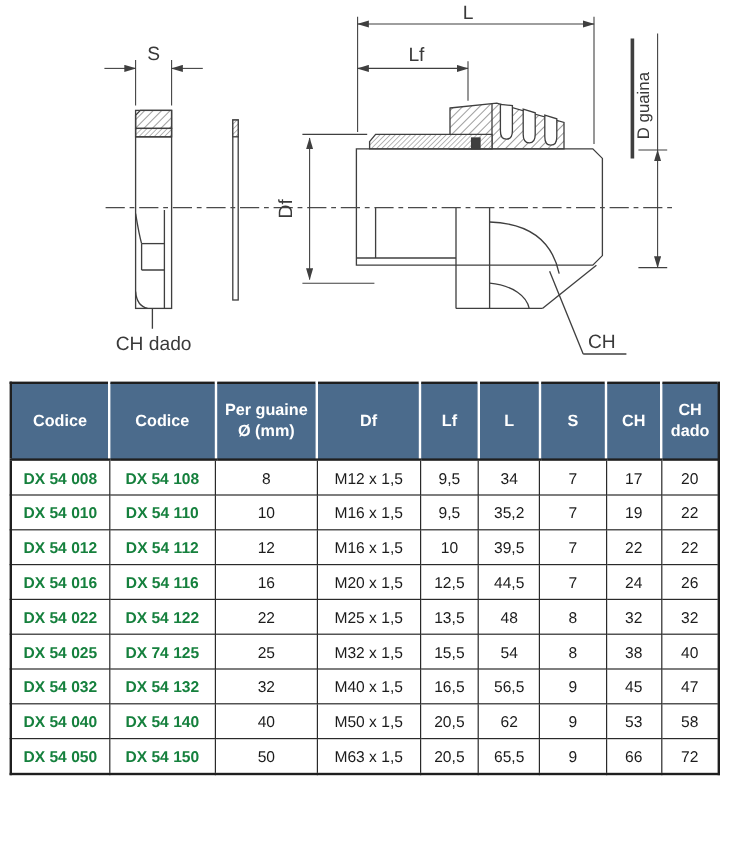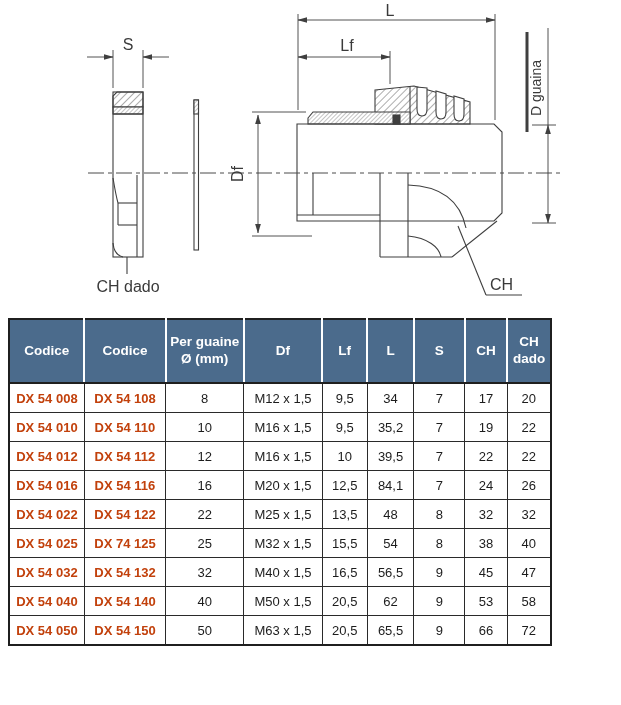--- a/index.html
+++ b/index.html
@@ -6,37 +6,37 @@
   .page{
     position:relative;width:621px;height:705px;background:#fff;overflow:hidden;
     font-family:"Liberation Sans", sans-serif;color:#1c1c1c;
   }
   .drawing{position:absolute;left:0;top:0;width:621px;height:318px;}
   .drawing text{fill:#3a3a3a;font-family:"Liberation Sans",sans-serif;}
   .dimtxt{font-size:16px;}
   .dimtxt-sm{font-size:14px;}
 
   .spec-table{
-    position:absolute;left:8px;top:318px;width:544px;
+    position:absolute;left:8px;top:318px;width:592px;
     border-collapse:collapse;table-layout:fixed;
     border:2px solid #1f1f1f;
   }
   .spec-table th{
     background:#4b6b8c;color:#ffffff;font-weight:bold;font-size:13.5px;
     height:62px;text-align:center;vertical-align:middle;
     border-right:2px solid #ffffff;border-bottom:2px solid #1f1f1f;
     white-space:pre-line;line-height:1.25;padding:0 2px;
   }
   .spec-table th:last-child{border-right:2px solid #1f1f1f;}
   .spec-table td{
     background:#ffffff;border:1px solid #2a2a2a;height:28px;
     text-align:center;vertical-align:middle;font-size:13px;color:#1c1c1c;
     padding:0 2px;
   }
-  .spec-table td.code{font-weight:bold;color:#c2410c;}
+  .spec-table td.code{font-weight:bold;color:#15803d;}
 </style>
 </head>
 <body>
 
 <div class="page">
 
   <svg class="drawing" viewBox="0 0 621 318" xmlns="http://www.w3.org/2000/svg">
     <defs>
       <marker id="arr" viewBox="0 0 10 6" refX="9.5" refY="3" markerWidth="11" markerHeight="7" orient="auto-start-reverse">
         <path d="M0,0 L10,3 L0,6 Z" fill="#3f3f3f"></path>
@@ -194,21 +194,21 @@
         <td>7</td>
         <td>22</td>
         <td>22</td>
       </tr>
       <tr>
         <td class="code">DX 54 016</td>
         <td class="code">DX 54 116</td>
         <td>16</td>
         <td>M20 x 1,5</td>
         <td>12,5</td>
-        <td>84,1</td>
+        <td>44,5</td>
         <td>7</td>
         <td>24</td>
         <td>26</td>
       </tr>
       <tr>
         <td class="code">DX 54 022</td>
         <td class="code">DX 54 122</td>
         <td>22</td>
         <td>M25 x 1,5</td>
         <td>13,5</td>

